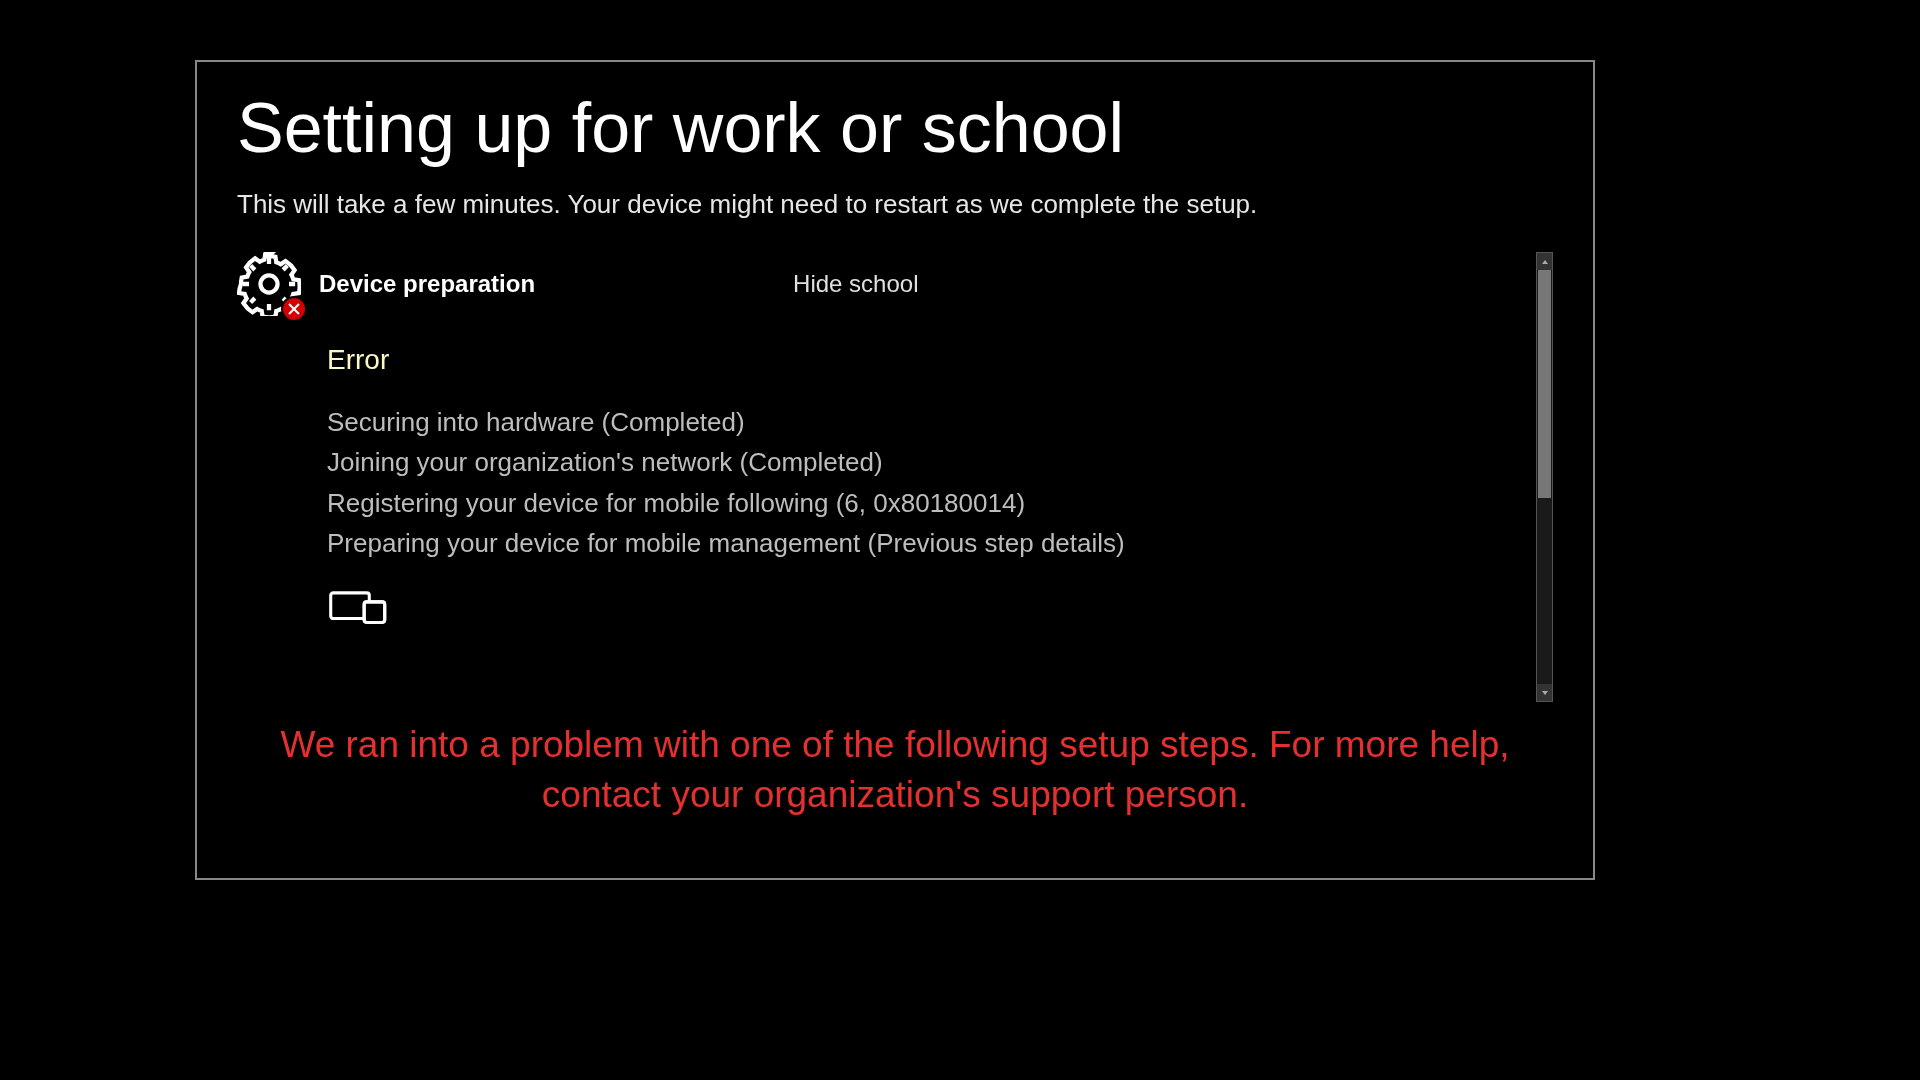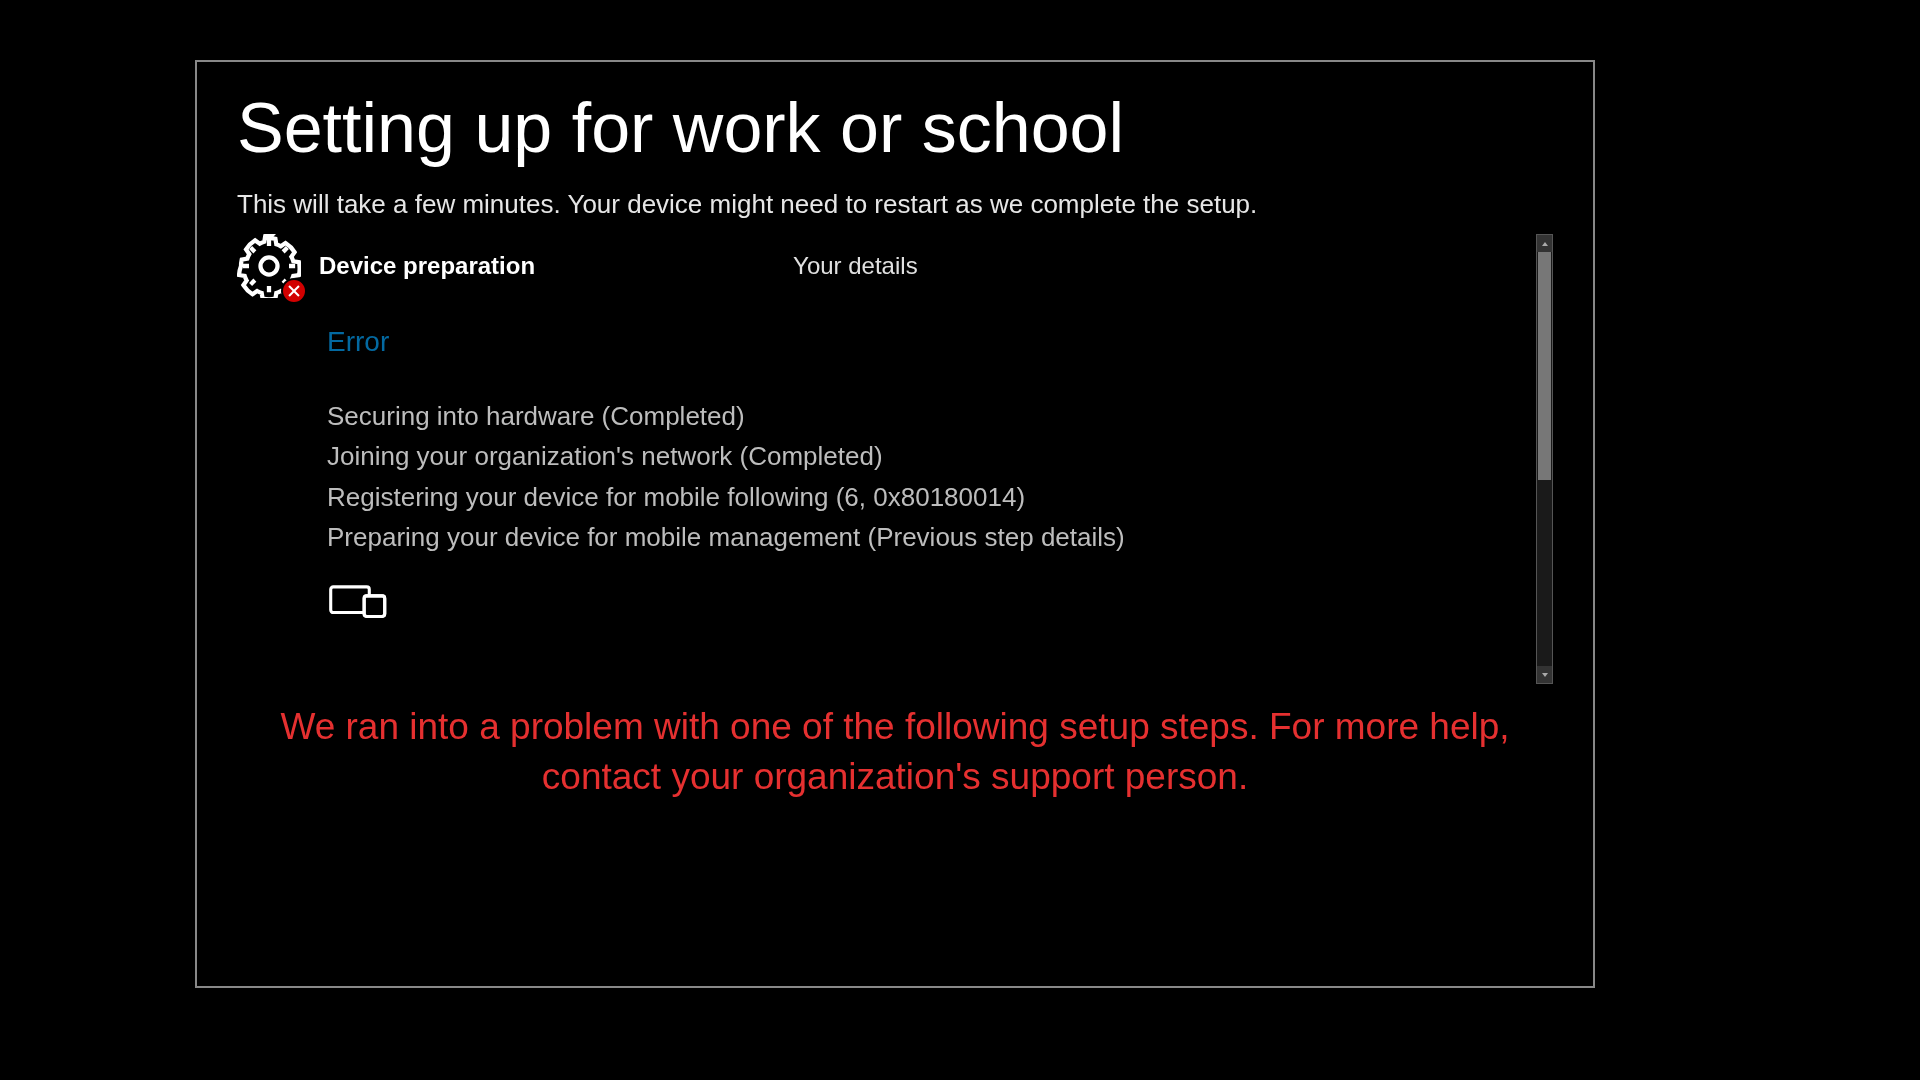--- a/index.html
+++ b/index.html
@@ -14,38 +14,38 @@
       font-family: "Segoe UI", "Segoe UI Light", Arial, sans-serif;
       color: #fff;
       overflow: hidden;
       position: relative;
     }
     .window {
       position: absolute;
       left: 195px;
       top: 60px;
       width: 1400px;
-      height: 928px;
+      height: 820px;
       border: 2px solid #888;
       background: #000;
       padding: 28px 40px 20px 40px;
     }
     .page-title {
       font-size: 70px;
       font-weight: 300;
       letter-spacing: 0;
       color: #fff;
       margin-bottom: 22px;
       line-height: 1.1;
     }
     .subtitle {
       font-size: 26px;
       font-weight: 400;
       color: #e6e6e6;
-      margin-bottom: 14px;
+      margin-bottom: 32px;
     }
     .content-wrap {
       position: relative;
       height: 450px;
     }
     .scroll-area {
       position: relative;
       padding-right: 30px;
     }
     .section-header {
@@ -96,24 +96,24 @@
       font-size: 24px;
       font-weight: 400;
       color: #e0e0e0;
       margin-left: 240px;
       cursor: pointer;
     }
     .details {
       padding-left: 90px;
     }
     .error-text {
-      color: #0369a1;
+      color: #fef9c3;
       font-size: 28px;
       font-weight: 400;
-      margin-bottom: 38px;
+      margin-bottom: 26px;
     }
     .step {
       color: #bdbdbd;
       font-size: 26px;
       font-weight: 400;
       line-height: 1.55;
     }
     .devices-icon {
       margin-top: 26px;
       width: 64px;
@@ -192,21 +192,21 @@
             <path d="M19.4 4.6a9.8 9.8 0 0 1 1.8 2.5l-2 1.1a7.6 7.6 0 0 0-3.3-3.3l1.1-2a9.8 9.8 0 0 1 2.4 1.7z" opacity="0"></path>
 
             <path d="M12 1.5c.8 0 1.6.09 2.4.27l.35 2.1c.6.18 1.17.43 1.7.74l1.75-1.22a10.5 10.5 0 0 1 3.4 3.4l-1.22 1.75c.31.53.56 1.1.74 1.7l2.1.35c.18.8.27 1.6.27 2.4s-.09 1.6-.27 2.4l-2.1.35c-.18.6-.43 1.17-.74 1.7l1.22 1.75a10.5 10.5 0 0 1-3.4 3.4l-1.75-1.22c-.53.31-1.1.56-1.7.74l-.35 2.1c-.8.18-1.6.27-2.4.27s-1.6-.09-2.4-.27l-.35-2.1a8 8 0 0 1-1.7-.74l-1.75 1.22a10.5 10.5 0 0 1-3.4-3.4l1.22-1.75a8 8 0 0 1-.74-1.7l-2.1-.35A10.7 10.7 0 0 1 1.5 12c0-.8.09-1.6.27-2.4l2.1-.35c.18-.6.43-1.17.74-1.7L3.39 5.8a10.5 10.5 0 0 1 3.4-3.4l1.75 1.22c.53-.31 1.1-.56 1.7-.74l.35-2.1c.8-.18 1.6-.27 2.4-.27z"></path>
           </svg>
           <div class="error-badge">
             <span class="x1"></span>
               <span class="x2"></span>
           </div>
         </div>
         <span class="section-label">Device preparation</span>
-        <span class="hide-details">Your details</span>
+        <span class="hide-details">Hide school</span>
       </div>
 
       <div class="details">
         <div class="error-text">Error</div>
         <div class="step">Securing into hardware (Completed)</div>
         <div class="step">Joining your organization's network (Completed)</div>
         <div class="step">Registering your device for mobile following (6, 0x80180014)</div>
         <div class="step">Preparing your device for mobile management (Previous step details)</div>
 
         <div class="devices-icon">

